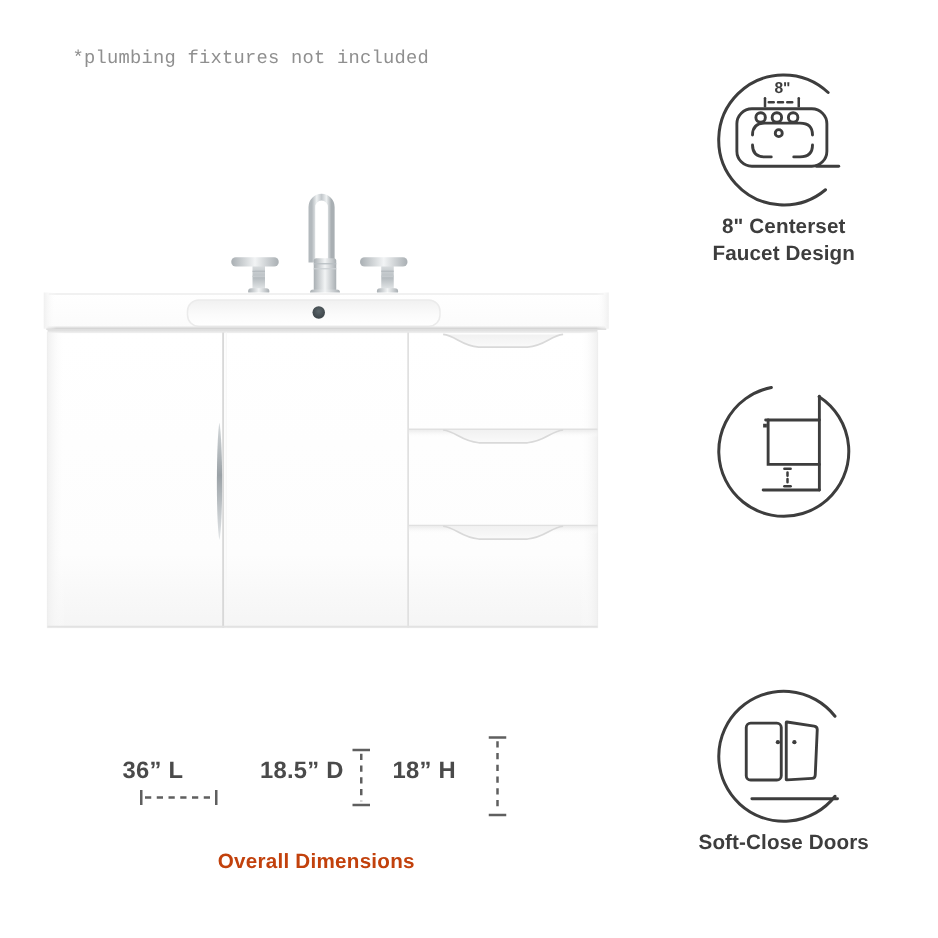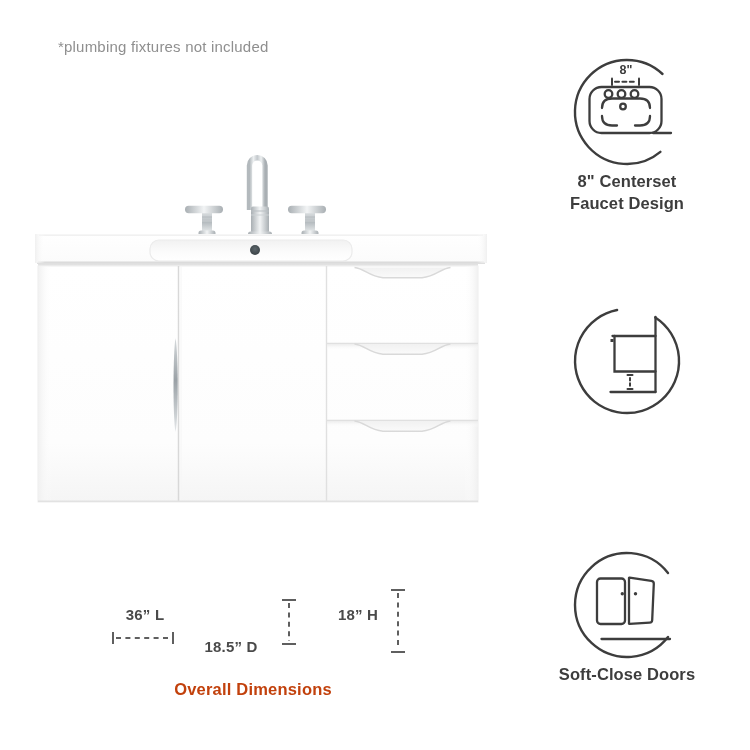--- a/index.html
+++ b/index.html
@@ -1,31 +1,31 @@
 <!DOCTYPE html>
 <html><head>
 <meta charset="utf-8">
 <style>
   html,body{margin:0;padding:0;background:#ffffff;}
   .stage{position:relative;width:750px;height:750px;background:#ffffff;overflow:hidden;
          font-family:"Liberation Sans",sans-serif;}
   .disclaimer{position:absolute;left:58px;top:38px;font-size:15px;letter-spacing:.2px;
-              color:#8f8f8f;}
+              color:#8f8f8f;font-family:Liberation Mono, monospace;}
   .vanity-svg{position:absolute;left:30px;top:140px;width:510px;height:380px;}
   .feature{position:absolute;left:537px;width:180px;text-align:center;}
   .feature .icon{display:block;margin:0 auto;width:120px;height:120px;}
   .feature .flabel{display:block;font-size:16.5px;font-weight:bold;color:#3d3d3d;
                    line-height:22px;letter-spacing:.1px;}
   .f1{top:50px}.f1 .labels{margin-top:12px}
   .f2{top:298px}.f2 .labels{margin-top:10px}
   .f3{top:543px}.f3 .labels{margin-top:6px}
-  .dim{position:absolute;font-size:15px;font-weight:bold;color:#4a4a4a;text-align:center;
+  .dim{position:absolute;font-size:19px;font-weight:bold;color:#4a4a4a;
        letter-spacing:.2px;}
   .dim-l{left:98px;top:606px;width:94px;}
-  .dim-d{left:180px;top:606px;width:102px;margin-top:32px;}
+  .dim-d{left:208px;top:606px;width:102px;}
   .dim-h{left:314px;top:606px;width:88px;}
   .ruler{position:absolute;}
   .ruler-l{left:110px;top:631px;}
   .ruler-d{left:281px;top:597px;}
   .ruler-h{left:390px;top:587px;}
   .dims-caption{position:absolute;left:140px;top:680px;width:226px;text-align:center;
                 font-size:16.5px;font-weight:bold;color:#c2410c;letter-spacing:.2px;}
 </style>
 </head>
 <body>

